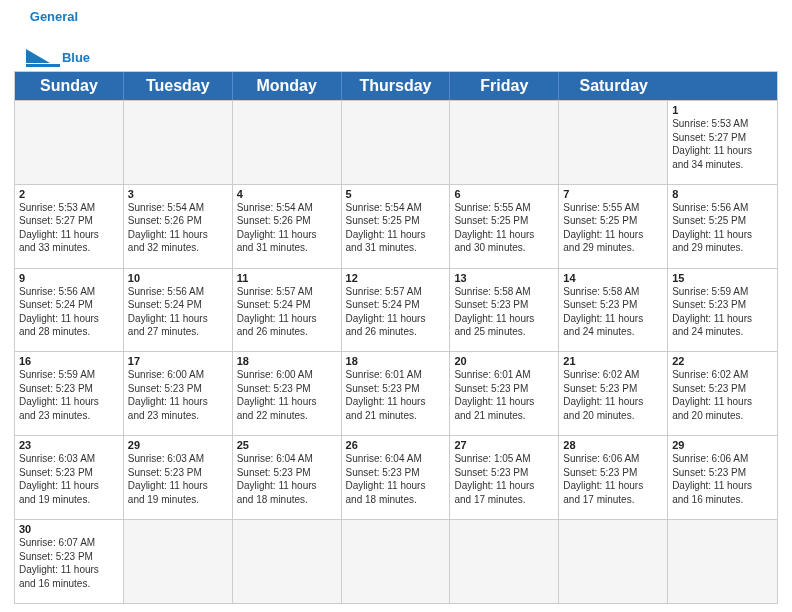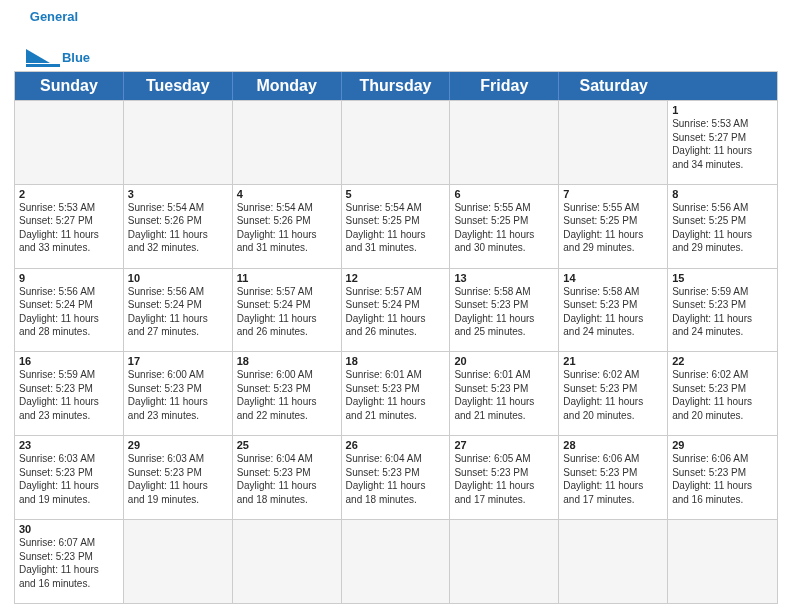--- a/index.html
+++ b/index.html
@@ -256,21 +256,21 @@
 Daylight: 11 hours
 and 19 minutes.</span></div>
           <div class="cal-cell"><span class="day-num">25</span><span class="cell-text" style="white-space: pre-line;">Sunrise: 6:04 AM
 Sunset: 5:23 PM
 Daylight: 11 hours
 and 18 minutes.</span></div>
           <div class="cal-cell"><span class="day-num">26</span><span class="cell-text" style="white-space: pre-line;">Sunrise: 6:04 AM
 Sunset: 5:23 PM
 Daylight: 11 hours
 and 18 minutes.</span></div>
-          <div class="cal-cell"><span class="day-num">27</span><span class="cell-text" style="white-space: pre-line;">Sunrise: 6:05 AM
+          <div class="cal-cell"><span class="day-num">27</span><span class="cell-text" style="white-space: pre-line;">Sunrise: 1:05 AM
 Sunset: 5:23 PM
 Daylight: 11 hours
 and 17 minutes.</span></div>
           <div class="cal-cell"><span class="day-num">28</span><span class="cell-text" style="white-space: pre-line;">Sunrise: 6:06 AM
 Sunset: 5:23 PM
 Daylight: 11 hours
 and 17 minutes.</span></div>
           <div class="cal-cell"><span class="day-num">29</span><span class="cell-text" style="white-space: pre-line;">Sunrise: 6:06 AM
 Sunset: 5:23 PM
 Daylight: 11 hours

